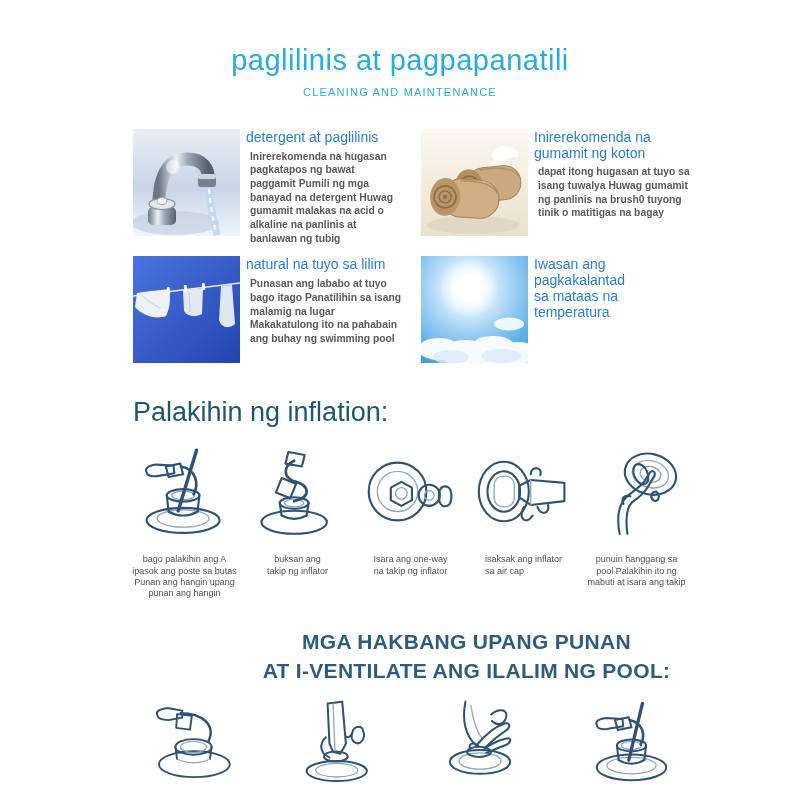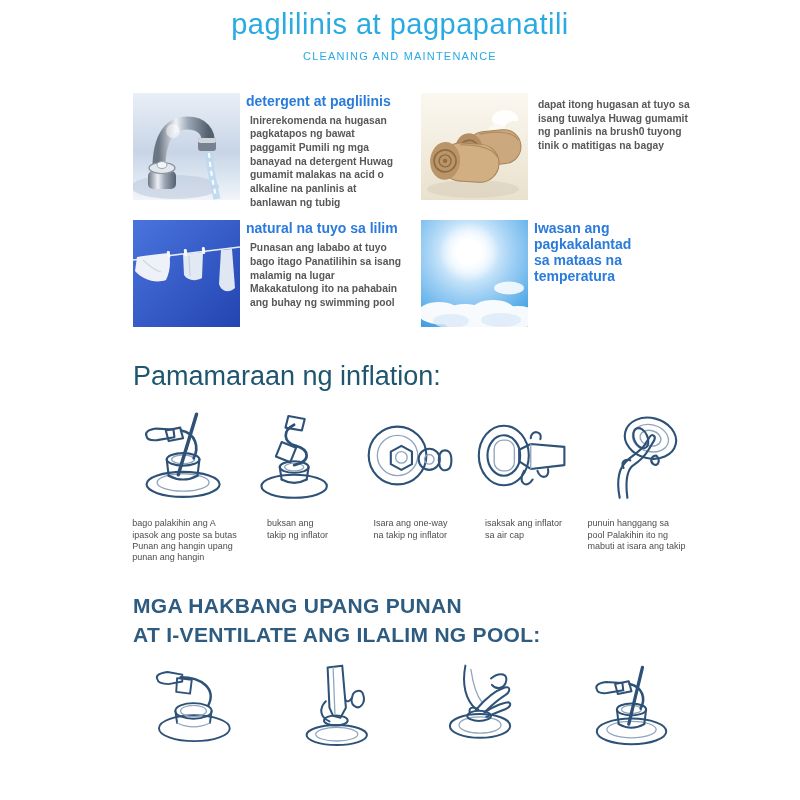--- a/index.html
+++ b/index.html
@@ -10,42 +10,42 @@
     --line:#2E5277;
     --line-thin:#8FA6BD;
     --body-gray:#585858;
     --cap-gray:#4D4D4D;
   }
   *{box-sizing:border-box;}
   html,body{margin:0;padding:0;background:#fff;}
   body{width:800px;height:800px;font-family:"Liberation Sans",sans-serif;}
   .page{width:800px;height:800px;overflow:hidden;background:#fff;}
 
-  header{text-align:center;padding-top:8px;}
+  header{text-align:center;padding-top:8px;margin-top:36px;}
   .title{margin:0;font-size:29px;font-weight:500;color:var(--sky);letter-spacing:.5px;}
   .subtitle{margin-top:9px;font-size:11px;font-weight:normal;letter-spacing:1.2px;color:var(--sky);}
 
   .cards{margin:31px 0 0 133px;width:562px;display:grid;grid-template-columns:274px 274px;column-gap:14px;row-gap:7px;}
   .card{display:flex;gap:6px;}
   .photo{width:107px;height:107px;flex:0 0 107px;}
   .photo svg{display:block;width:107px;height:107px;}
   .ctext{width:161px;padding-top:1px;}
-  .card-h{margin:0 0 3px 0;font-size:14px;line-height:1.12;font-weight:700;color:var(--card-blue);white-space:pre-line;}
+  .card-h{margin:0 0 3px 0;font-size:14px;line-height:1.12;font-weight:400;color:var(--card-blue);white-space:pre-line;}
   .card-b{margin:4px;font-size:10.3px;line-height:1.33;color:var(--body-gray);font-weight:bold;}
 
   .sec-h1{margin:34px 0 0 133px;font-size:27px;font-weight:400;color:var(--navy1);}
   .steps-mid{margin:16px 0 0 128px;width:566px;display:grid;grid-template-columns:repeat(5,113px);}
   .steps-bot{margin:10px 0 0 120px;width:584px;display:grid;grid-template-columns:repeat(4,146px);}
   .step{text-align:center;}
   .steps-mid .art svg{width:100px;height:95px;display:inline-block;}
   .steps-bot .art svg{width:95px;height:88px;display:inline-block;}
-  .cap{display:inline-block;margin-top:11px;font-size:9px;line-height:1.26;color:var(--cap-gray);white-space:pre;text-align:left;}
+  .cap{display:inline-block;margin-top:11px;font-size:9px;line-height:1.26;color:var(--cap-gray);white-space:pre;text-align:center;}
   .cap.center{text-align:left;}
 
-  .sec-h2{margin:28px 0 0 133px;font-size:21px;font-weight:bold;color:var(--navy2);line-height:1.38;letter-spacing:.3px;white-space:pre-line;}
+  .sec-h2{margin:28px 0 0 133px;font-size:21px;font-weight:bold;color:var(--navy2);line-height:1.38;letter-spacing:.3px;white-space:pre-line;text-align:center;}
 
   
   .la *{fill:none;stroke:var(--line);stroke-width:2.2;stroke-linecap:round;stroke-linejoin:round;}
   .la .thin{stroke-width:1.4;stroke:var(--line-thin);}
   .la .w25{stroke-width:2.8;}
   .la .w3{stroke-width:3.6;}
 </style>
 </head>
 <body>
 
@@ -122,20 +122,22 @@
             <rect x="20" y="50" width="58" height="38" rx="19" fill="#d2af83" stroke="#a5825a" stroke-width="1"></rect>
             <ellipse cx="24" cy="69" rx="15" ry="19" fill="#ba9568"></ellipse>
             <circle cx="24" cy="69" r="11" fill="none" stroke="#8d6b44" stroke-width="1.6"></circle>
             <circle cx="24" cy="69" r="6" fill="none" stroke="#8d6b44" stroke-width="1.4"></circle>
             <circle cx="24" cy="69" r="2.2" fill="#8d6b44"></circle>
             <path d="M38,52 C58,50 72,54 76,62" fill="none" stroke="#b08c5e" stroke-width="1.2"></path>
           </g>
         </svg>
       </div>
       <div class="ctext">
+        <h2 class="card-h">Inirerekomenda na
+gumamit ng koton</h2>
         <p class="card-b">dapat itong hugasan at tuyo sa isang tuwalya Huwag gumamit ng panlinis na brush0 tuyong tinik o matitigas na bagay</p>
       </div>
     </article>
 
     <article class="card">
       <div class="photo">
         <svg viewBox="0 0 107 107">
           <defs>
             <linearGradient id="sky1" x1="0" y1="0" x2="1" y2="1">
               <stop offset="0" stop-color="#4a74dd"></stop>
@@ -196,21 +198,21 @@
       </div>
       <div class="ctext">
         <h2 class="card-h">Iwasan ang pagkakalantad
 sa mataas na temperatura</h2>
       </div>
     </article>
 
   </section>
 
   <section>
-    <h2 class="sec-h1">Pamamaraan ng inflation:</h2>
+    <h2 class="sec-h1">Palakihin ng inflation:</h2>
 
     <div class="steps-mid">
 
       <div class="step">
         <div class="art la">
           <svg viewBox="0 0 104 96">
             <ellipse cx="50" cy="78" rx="38" ry="13"></ellipse>
             <ellipse class="thin" cx="50" cy="76" rx="27" ry="9"></ellipse>
             <path d="M33,52 L35,69"></path>
               <path d="M67,52 L65,69"></path>

